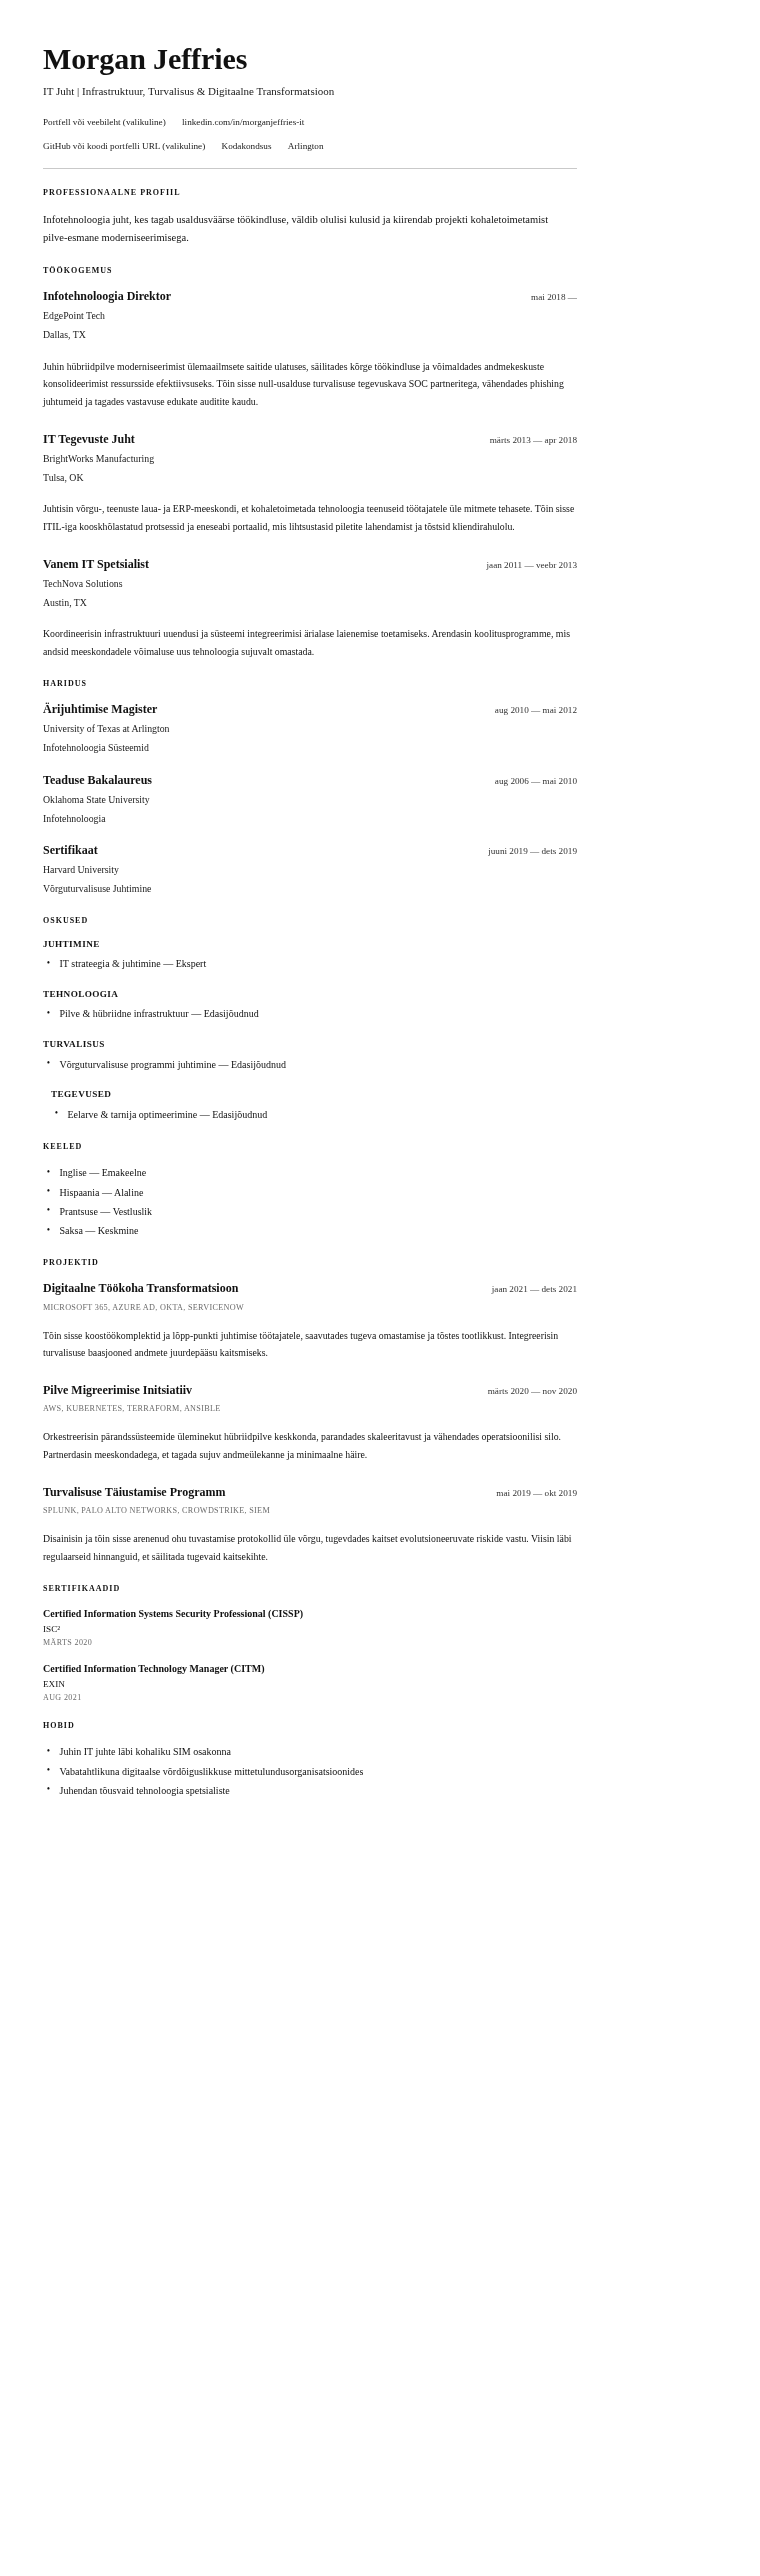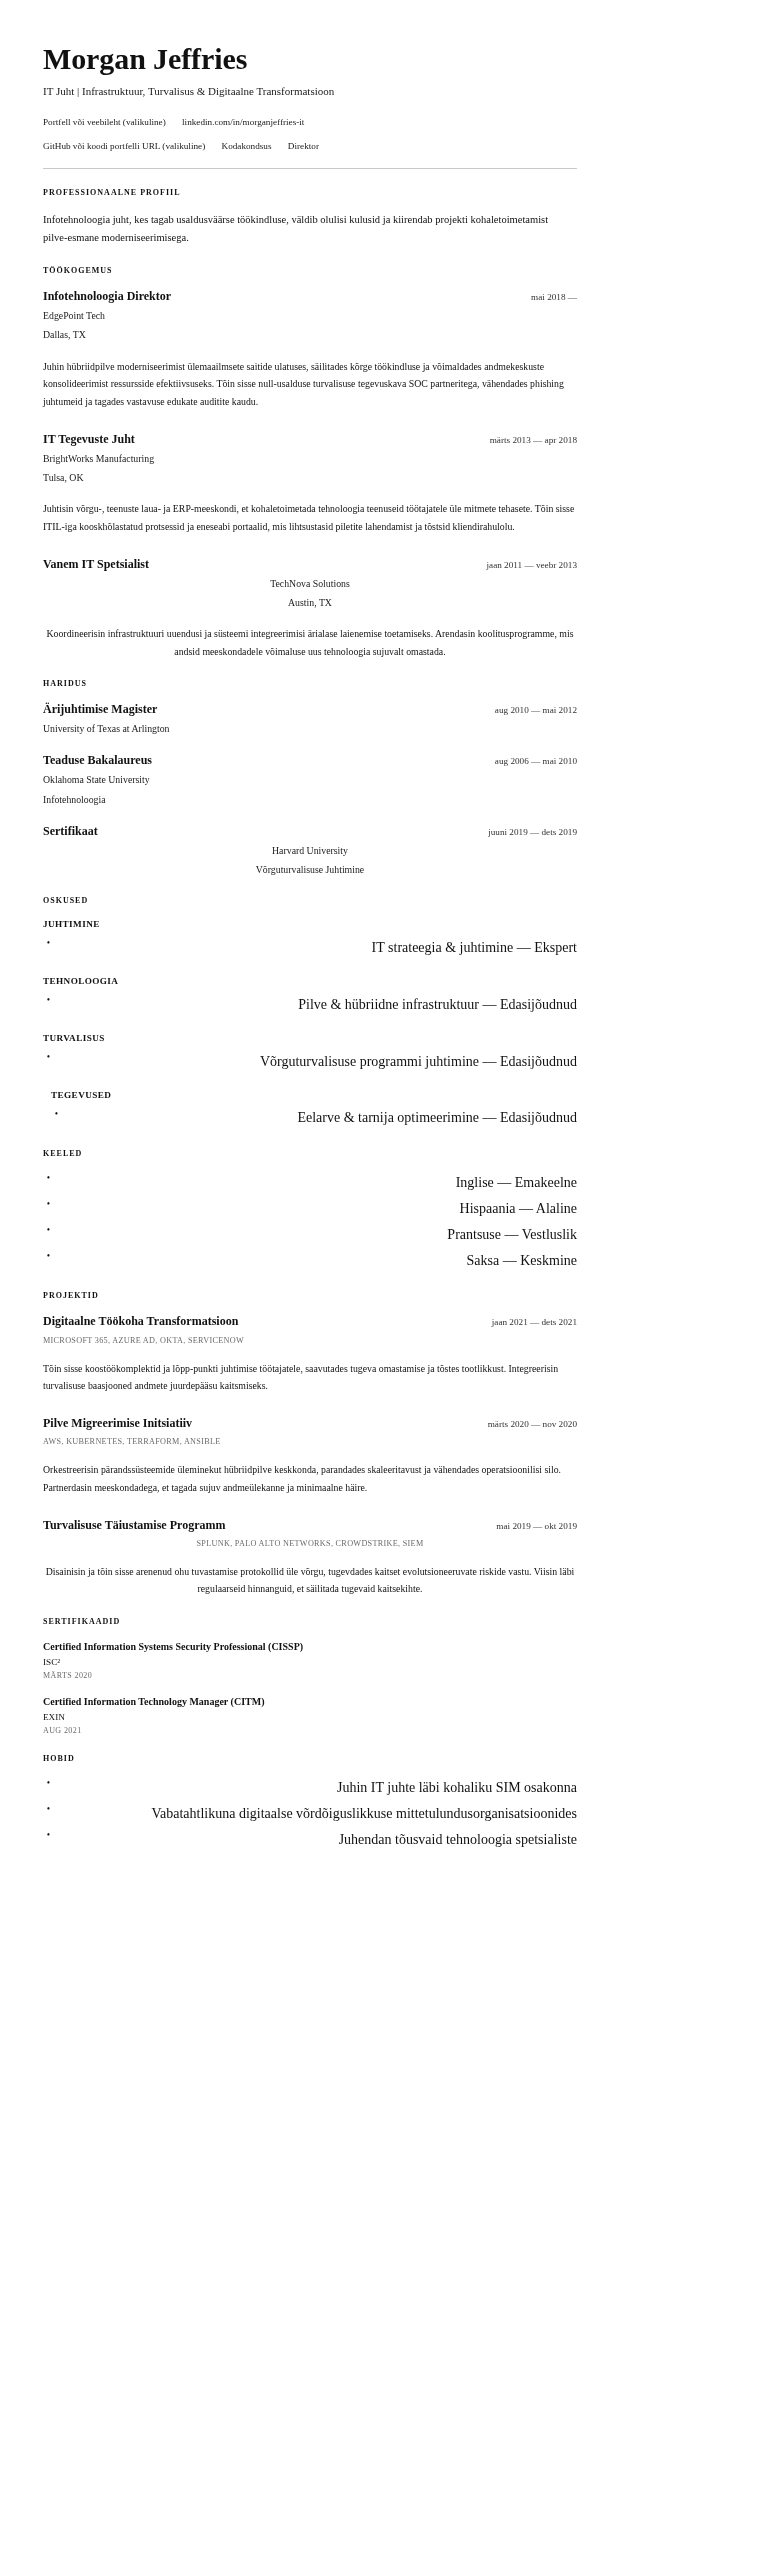--- a/index.html
+++ b/index.html
@@ -65,21 +65,21 @@
     color: #111111;
   }
   .summary {
     font-size: 10.5px;
     line-height: 1.72;
     max-width: 526px;
   }
 
   
   .entry { margin-bottom: 21.5px; }
-  .entry:last-child { margin-bottom: 0; text-align: center; }
+  .entry:last-child { margin-bottom: 0; }
   .entry-head {
     display: flex;
     align-items: baseline;
     justify-content: space-between;
     gap: 8px;
   }
   .entry-title {
     font-size: 12px;
     font-weight: bold;
     line-height: 1.3;
@@ -125,26 +125,25 @@
     letter-spacing: 0.4px;
     text-transform: uppercase;
     margin-bottom: 7.6px;
   }
   ul.bullets {
     list-style: none;
     margin: 0;
     padding: 0;
   }
   ul.bullets li {
-    font-size: 14px;
+    font-size: 10px;
     line-height: 1.62;
     padding-left: 16.5px;
     position: relative;
     margin-bottom: 3.2px;
-    text-align: right;
   }
   ul.bullets li::before {
     content: "\2022";
     position: absolute;
     left: 3.8px;
     top: -0.6px;
     font-size: 9.5px;
   }
 
   
@@ -176,21 +175,21 @@
     <h1 class="name">Morgan Jeffries</h1>
     <div class="headline">IT Juht | Infrastruktuur, Turvalisus &amp; Digitaalne Transformatsioon</div>
     <div class="contact-rows">
       <div class="contact-row">
         <span class="c-item">Portfell või veebileht (valikuline)</span>
         <span class="c-item">linkedin.com/in/morganjeffries-it</span>
       </div>
       <div class="contact-row">
         <span class="c-item">GitHub või koodi portfelli URL (valikuline)</span>
         <span class="c-item">Kodakondsus</span>
-        <span class="c-item">Direktor</span>
+        <span class="c-item">Arlington</span>
       </div>
     </div>
     <hr class="rule">
   </header>
 
   <section class="section">
     <div class="section-title">PROFESSIONAALNE PROFIIL</div>
     <p class="summary">Infotehnoloogia juht, kes tagab usaldusväärse töökindluse, väldib olulisi kulusid ja kiirendab projekti kohaletoimetamist pilve-esmane moderniseerimisega.</p>
   </section>
 
@@ -230,20 +229,21 @@
 
   <section class="section">
     <div class="section-title">HARIDUS</div>
 
     <div class="entry" style="margin-bottom:16.5px;">
       <div class="entry-head">
         <div class="entry-title">Ärijuhtimise Magister</div>
         <div class="entry-date">aug 2010 — mai 2012</div>
       </div>
       <div class="entry-org">University of Texas at Arlington</div>
+      <div class="entry-sub">Infotehnoloogia Süsteemid</div>
     </div>
 
     <div class="entry" style="margin-bottom:16.5px;">
       <div class="entry-head">
         <div class="entry-title">Teaduse Bakalaureus</div>
         <div class="entry-date">aug 2006 — mai 2010</div>
       </div>
       <div class="entry-org">Oklahoma State University</div>
       <div class="entry-sub">Infotehnoloogia</div>
     </div>

